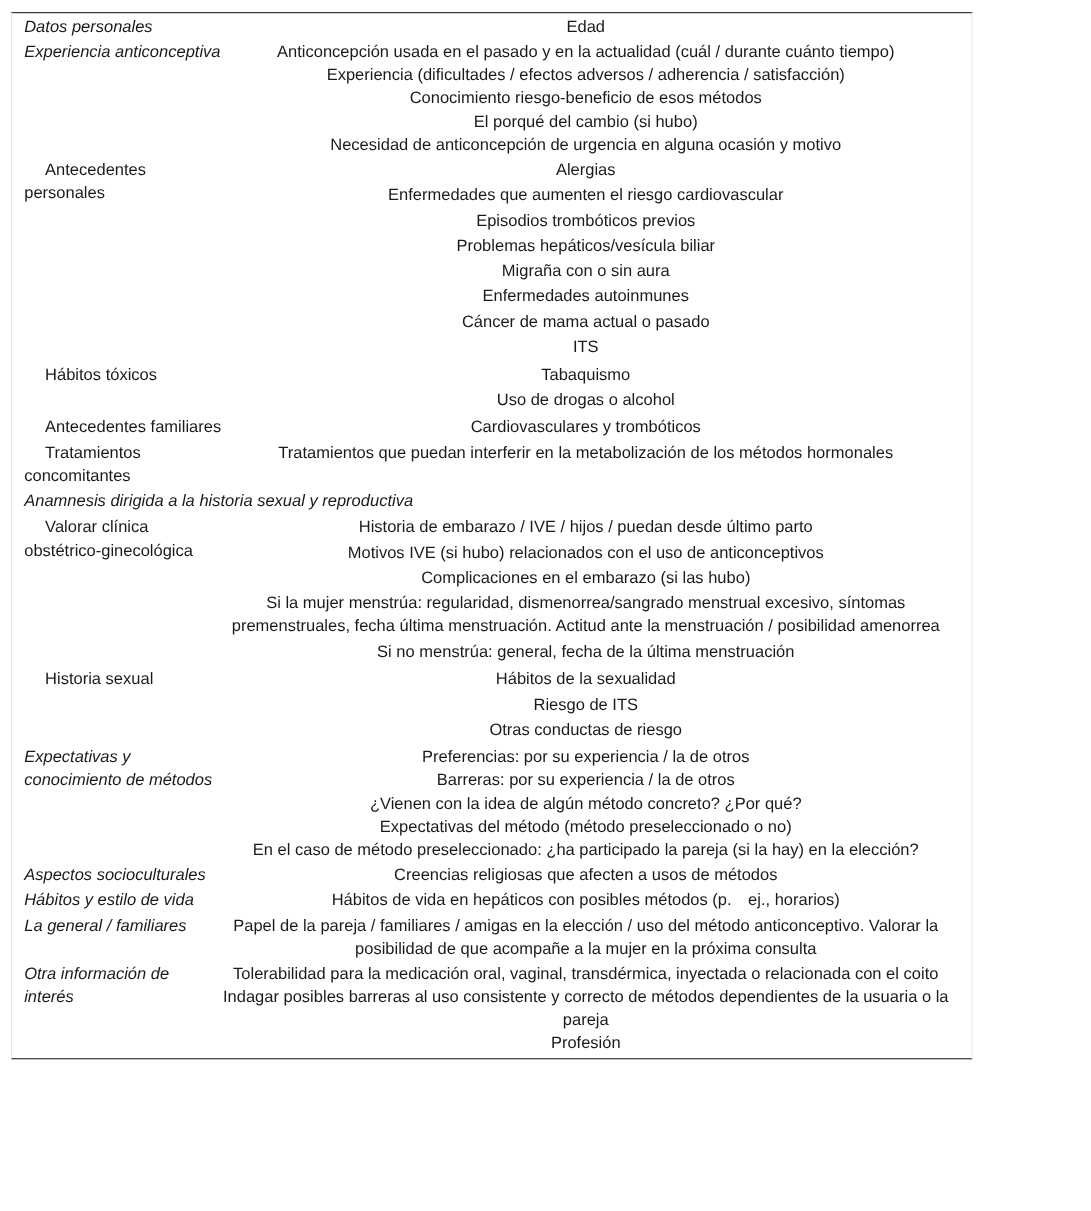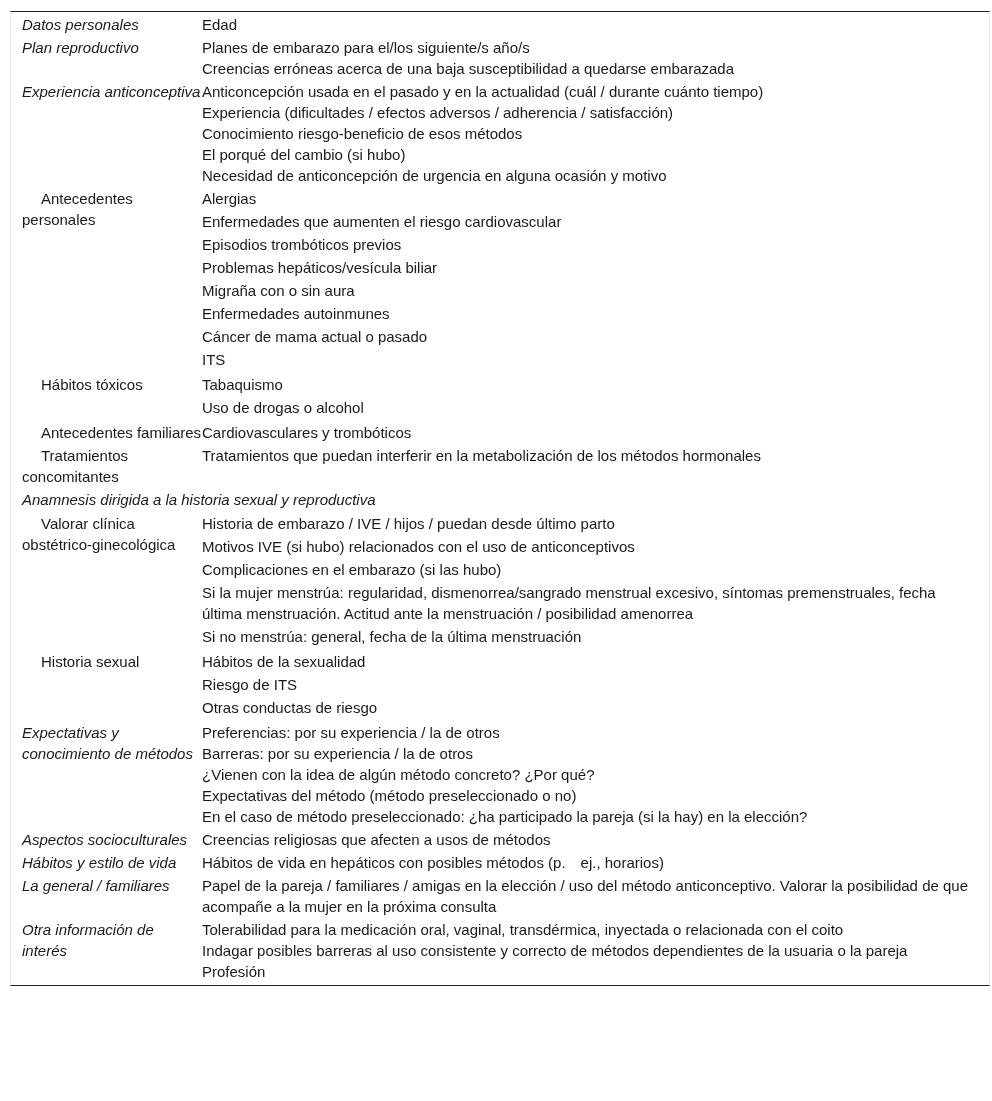--- a/index.html
+++ b/index.html
@@ -1,55 +1,48 @@
 <!DOCTYPE html>
 <html><head>
 <meta charset="utf-8">
 <style>
   html, body { margin: 0; padding: 0; background: #ffffff; }
   body {
     width: 992px; height: 1101px; position: relative; overflow: hidden;
     font-family: "Liberation Sans", sans-serif; font-size: 15px; color: #1a1a1a;
   }
   .table-wrap {
-    position: absolute; left: 10px; top: 11px; width: 980px;
+    position: absolute; left: 10px; top: 11px; width: 874px;
     border-top: 1px solid #222; border-bottom: 1px solid #222;
     border-left: 1px solid #e6e6e6; border-right: 1px solid #e6e6e6;
     box-sizing: border-box;
     padding-top: 2px; padding-bottom: 3px;
   }
   table { border-collapse: collapse; width: 100%; }
   td { vertical-align: top; padding: 0; line-height: 21px; }
   td.label { width: 191px; padding-left: 11px; box-sizing: border-box; }
   td.value { padding-left: 0; padding-right: 20px; }
   .italic { font-style: italic; }
   .indent { text-indent: 19px; }
   .section td { padding-top: 1px; padding-bottom: 1px; }
   .sep td { padding-top: 2px; }
-  .item { display: block; }
+  .item { display: block; text-align: center; }
   .items-spaced .item { margin-bottom: 2px; }
   .items-tight .item { margin-bottom: 0; }
 </style>
 </head>
 <body>
 
 <div class="table-wrap">
   <table>
     <tbody id="tbody">
         <tr>
           <td class="label italic">Datos personales</td>
           <td class="value items-tight">
             <span class="item">Edad</span>
-          </td>
-        </tr>
-        <tr class="sep">
-          <td class="label italic">Plan reproductivo</td>
-          <td class="value items-tight">
-            <span class="item">Planes de embarazo para el/los siguiente/s año/s</span>
-            <span class="item">Creencias erróneas acerca de una baja susceptibilidad a quedarse embarazada</span>
           </td>
         </tr>
         <tr class="sep">
           <td class="label italic">Experiencia anticonceptiva</td>
           <td class="value items-tight">
             <span class="item">Anticoncepción usada en el pasado y en la actualidad (cuál / durante cuánto tiempo)</span>
             <span class="item">Experiencia (dificultades / efectos adversos / adherencia / satisfacción)</span>
             <span class="item">Conocimiento riesgo-beneficio de esos métodos</span>
             <span class="item">El porqué del cambio (si hubo)</span>
             <span class="item">Necesidad de anticoncepción de urgencia en alguna ocasión y motivo</span>

